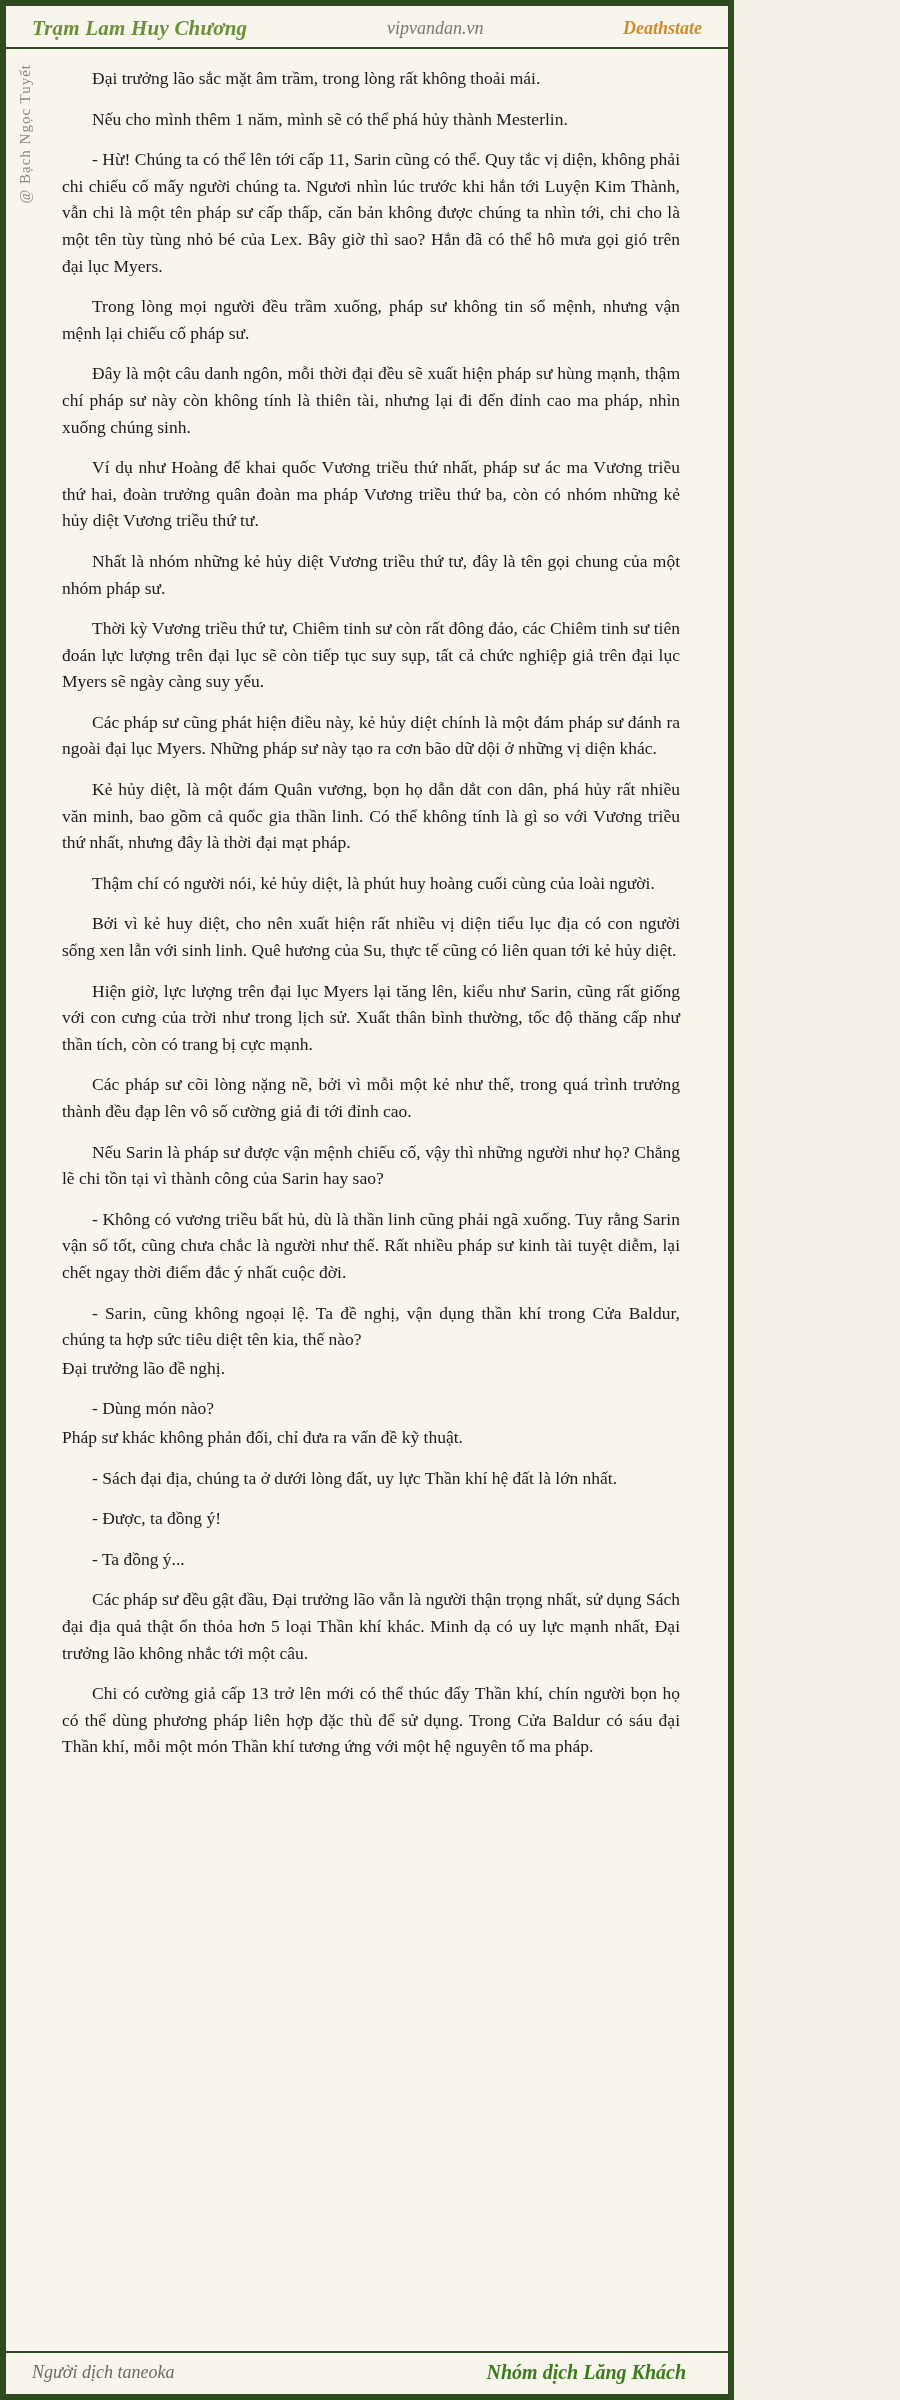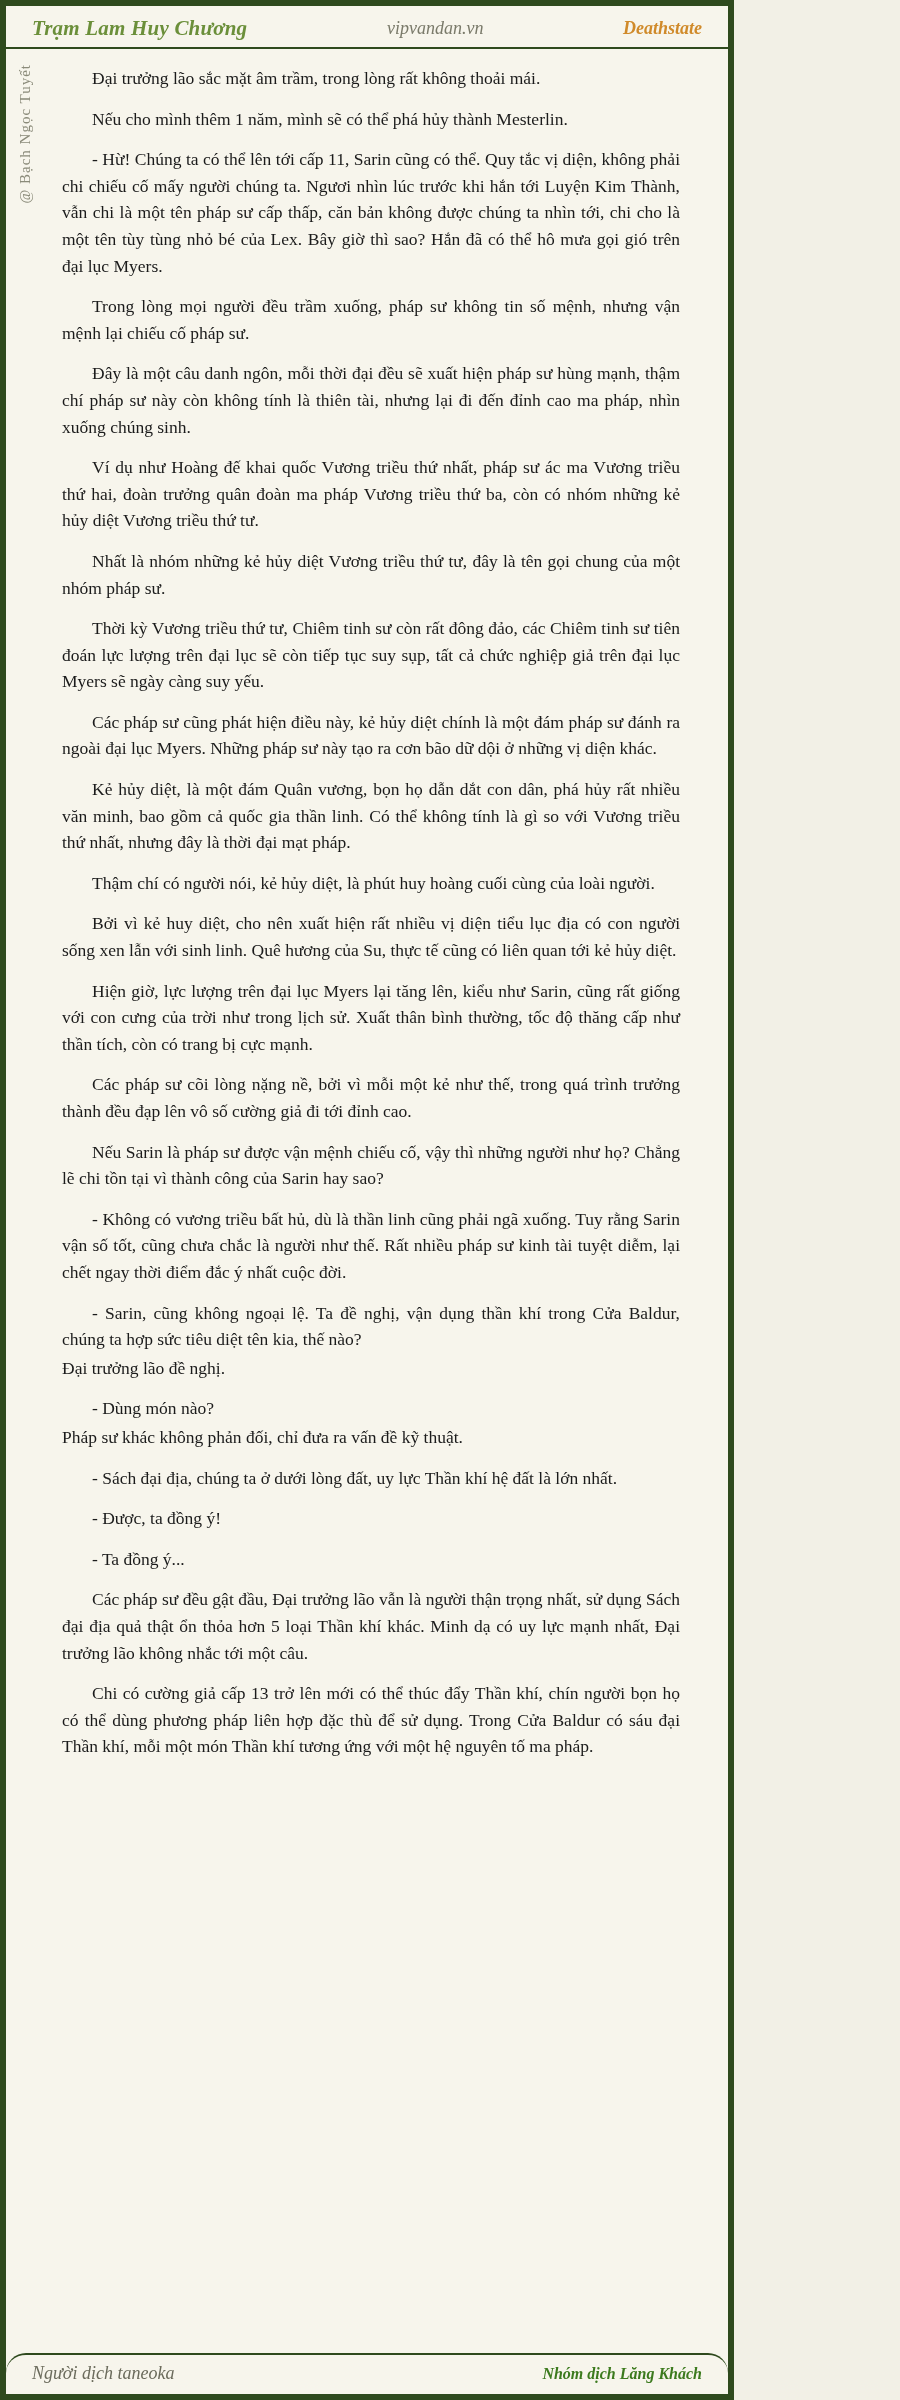--- a/index.html
+++ b/index.html
@@ -102,36 +102,35 @@
 
   
   .footer {
     position: absolute;
     left: 0;
     right: 0;
     bottom: 0;
     display: flex;
     align-items: center;
     justify-content: space-between;
-    padding: 8px 26px 10px 26px;
+    padding: 8px 42px 10px 26px;
     border-top: 2px solid #2f4a1e;
     background: #f7f5ec;
-    border-radius: 20px;
   }
   .footer-left {
     font-family: "Liberation Serif", serif;
     font-style: italic;
     font-size: 18px;
     color: #6b6b5c;
   }
   .footer-right {
     font-family: "Liberation Serif", serif;
     font-style: italic;
     font-weight: bold;
-    font-size: 16px;
+    font-size: 20px;
     color: #3c7a1e;
   }
 </style>
 </head>
 <body>
 
 <div class="page">
   <div class="page-inner">
 
     <div class="header">

